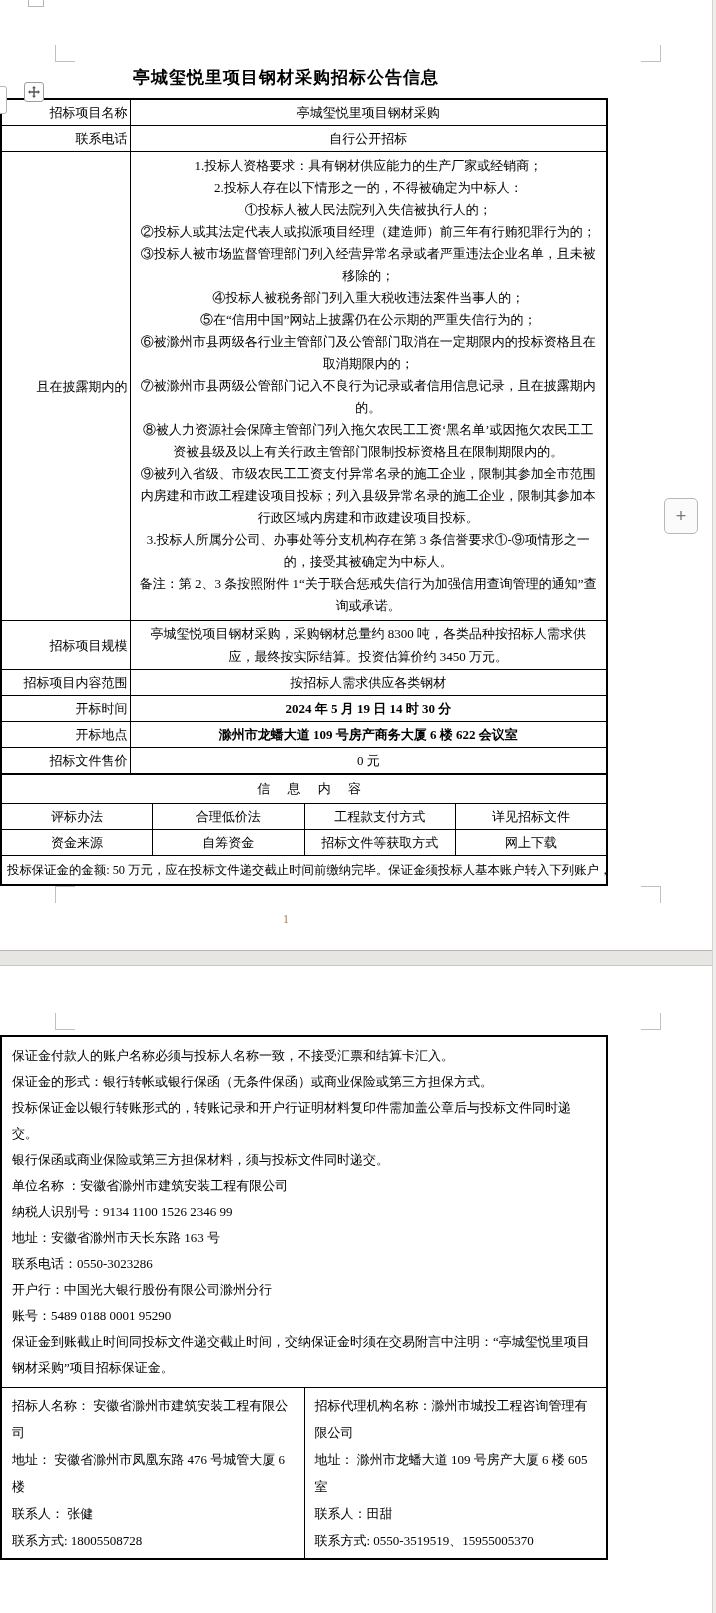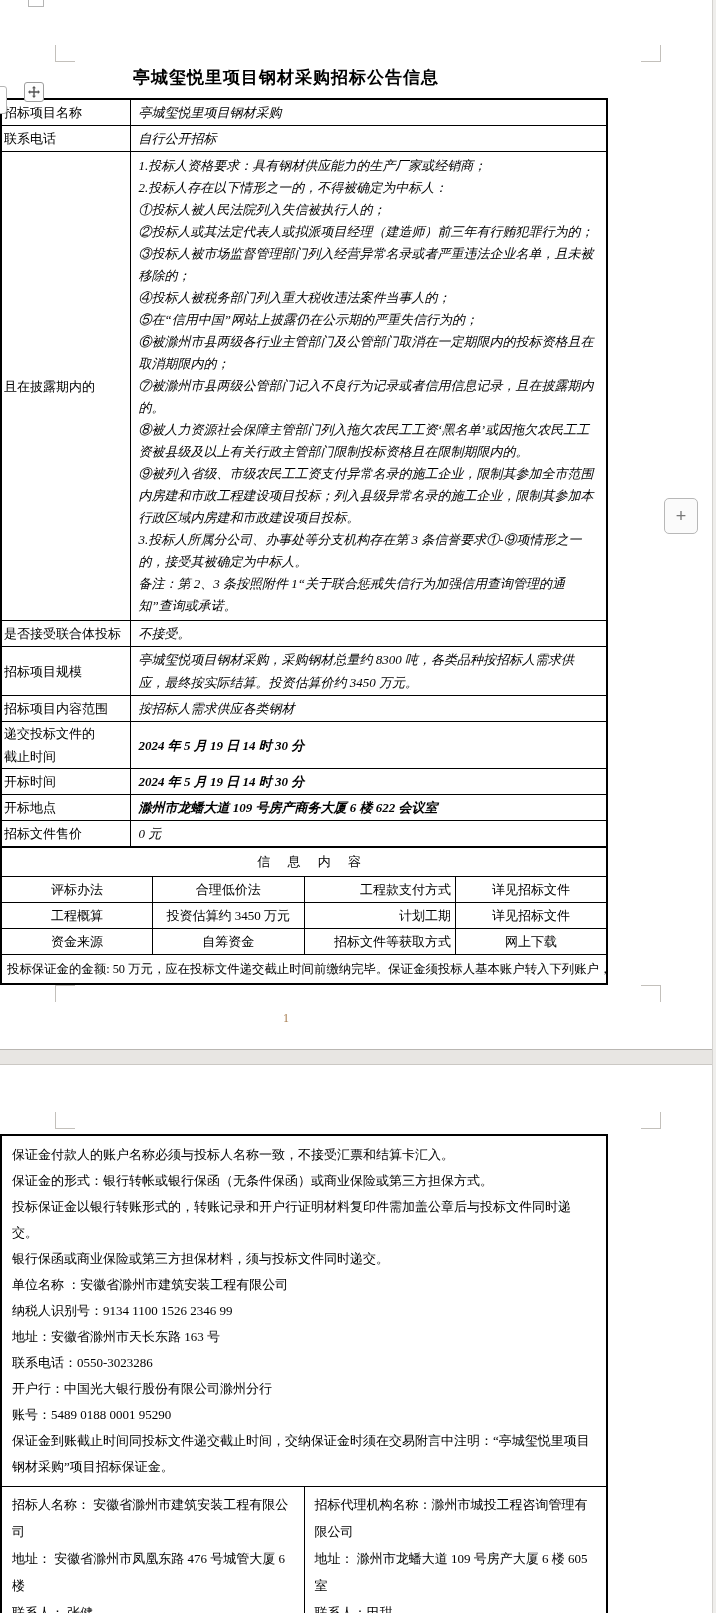--- a/index.html
+++ b/index.html
@@ -56,30 +56,30 @@
   
   .doc-title {
     text-align:center; font-size:17px; font-weight:bold;
     letter-spacing:1px; margin-bottom:9px;
   }
 
   
   table { border-collapse:collapse; table-layout:fixed; width:608px; margin:0 auto; }
   table.t-main, table.t-info, table.t-p2 { border:2px solid #000; }
   td { border:1px solid #000; font-size:13px; line-height:23px; vertical-align:middle; white-space:pre-line; }
-  .t-main .label-cell { width:129px; text-align:left; padding:0 2px; }
-  .t-main .value-cell { padding:1px 8px; text-align:left;font-style:italic; }
+  .t-main .label-cell { width:129px; text-align:right; padding:0 2px; }
+  .t-main .value-cell { padding:1px 8px; text-align:center; }
   .t-main .qual-cell  { line-height:22px; padding:3px 8px; }
   .bold { font-weight:bold; }
 
   .t-info { margin-top:-2px; }
   .t-info td { text-align:center; padding:1px 4px; }
   .t-info .c0 { width:90px; }
   .t-info .c1 { width:190px; }
-  .t-info .c2 { width:159px;text-align:right; }
+  .t-info .c2 { width:159px; }
   .t-info .c3 { width:169px; }
   .t-info .section-header-cell { letter-spacing:7px; padding:2px 0 2px 17px; line-height:24px; }
   .t-info .deposit-cell {
     text-align:center; font-size:12.4px; padding:2px 5px;
     white-space:nowrap; overflow:hidden; line-height:24px;
   }
 
   .footer-area { position:relative; height:64px; }
   .page-number {
     position:absolute; top:26px; left:0; right:0;
@@ -129,35 +129,26 @@
 ④投标人被税务部门列入重大税收违法案件当事人的；
 ⑤在“信用中国”网站上披露仍在公示期的严重失信行为的；
 ⑥被滁州市县两级各行业主管部门及公管部门取消在一定期限内的投标资格且在取消期限内的；
 ⑦被滁州市县两级公管部门记入不良行为记录或者信用信息记录，且在披露期内的。
 ⑧被人力资源社会保障主管部门列入拖欠农民工工资‘黑名单’或因拖欠农民工工资被县级及以上有关行政主管部门限制投标资格且在限制期限内的。
 ⑨被列入省级、市级农民工工资支付异常名录的施工企业，限制其参加全市范围内房建和市政工程建设项目投标；列入县级异常名录的施工企业，限制其参加本行政区域内房建和市政建设项目投标。
 3.投标人所属分公司、办事处等分支机构存在第 3 条信誉要求①-⑨项情形之一的，接受其被确定为中标人。
 备注：第 2、3 条按照附件 1“关于联合惩戒失信行为加强信用查询管理的通知”查询或承诺。</td>
       </tr>
       <tr>
-        <td class="label-cell">是否接受联合体投标</td>
-        <td class="value-cell">不接受。</td>
-      </tr>
-      <tr>
         <td class="label-cell">招标项目规模</td>
         <td class="value-cell">亭城玺悦项目钢材采购，采购钢材总量约 8300 吨，各类品种按招标人需求供应，最终按实际结算。投资估算价约 3450 万元。</td>
       </tr>
       <tr>
         <td class="label-cell">招标项目内容范围</td>
         <td class="value-cell">按招标人需求供应各类钢材</td>
-      </tr>
-      <tr>
-        <td class="label-cell">递交投标文件的
-截止时间</td>
-        <td class="value-cell bold">2024 年 5 月 19 日 14 时 30 分</td>
       </tr>
       <tr>
         <td class="label-cell">开标时间</td>
         <td class="value-cell bold">2024 年 5 月 19 日 14 时 30 分</td>
       </tr>
       <tr>
         <td class="label-cell">开标地点</td>
         <td class="value-cell bold">滁州市龙蟠大道 109 号房产商务大厦 6 楼 622 会议室</td>
       </tr>
       <tr>
@@ -169,26 +160,20 @@
 
     <table class="t-info">
       <tbody>
           <tr>
         <td class="section-header-cell" colspan="4">信 息 内 容</td>
       </tr>
       <tr>
         <td class="c0">评标办法</td>
         <td class="c1">合理低价法</td>
         <td class="c2">工程款支付方式</td>
-        <td class="c3">详见招标文件</td>
-      </tr>
-      <tr>
-        <td class="c0">工程概算</td>
-        <td class="c1">投资估算约 3450 万元</td>
-        <td class="c2">计划工期</td>
         <td class="c3">详见招标文件</td>
       </tr>
       <tr>
         <td class="c0">资金来源</td>
         <td class="c1">自筹资金</td>
         <td class="c2">招标文件等获取方式</td>
         <td class="c3">网上下载</td>
       </tr>
       <tr>
         <td class="deposit-cell" colspan="4">投标保证金的金额: 50 万元，应在投标文件递交截止时间前缴纳完毕。保证金须投标人基本账户转入下列账户，</td>

